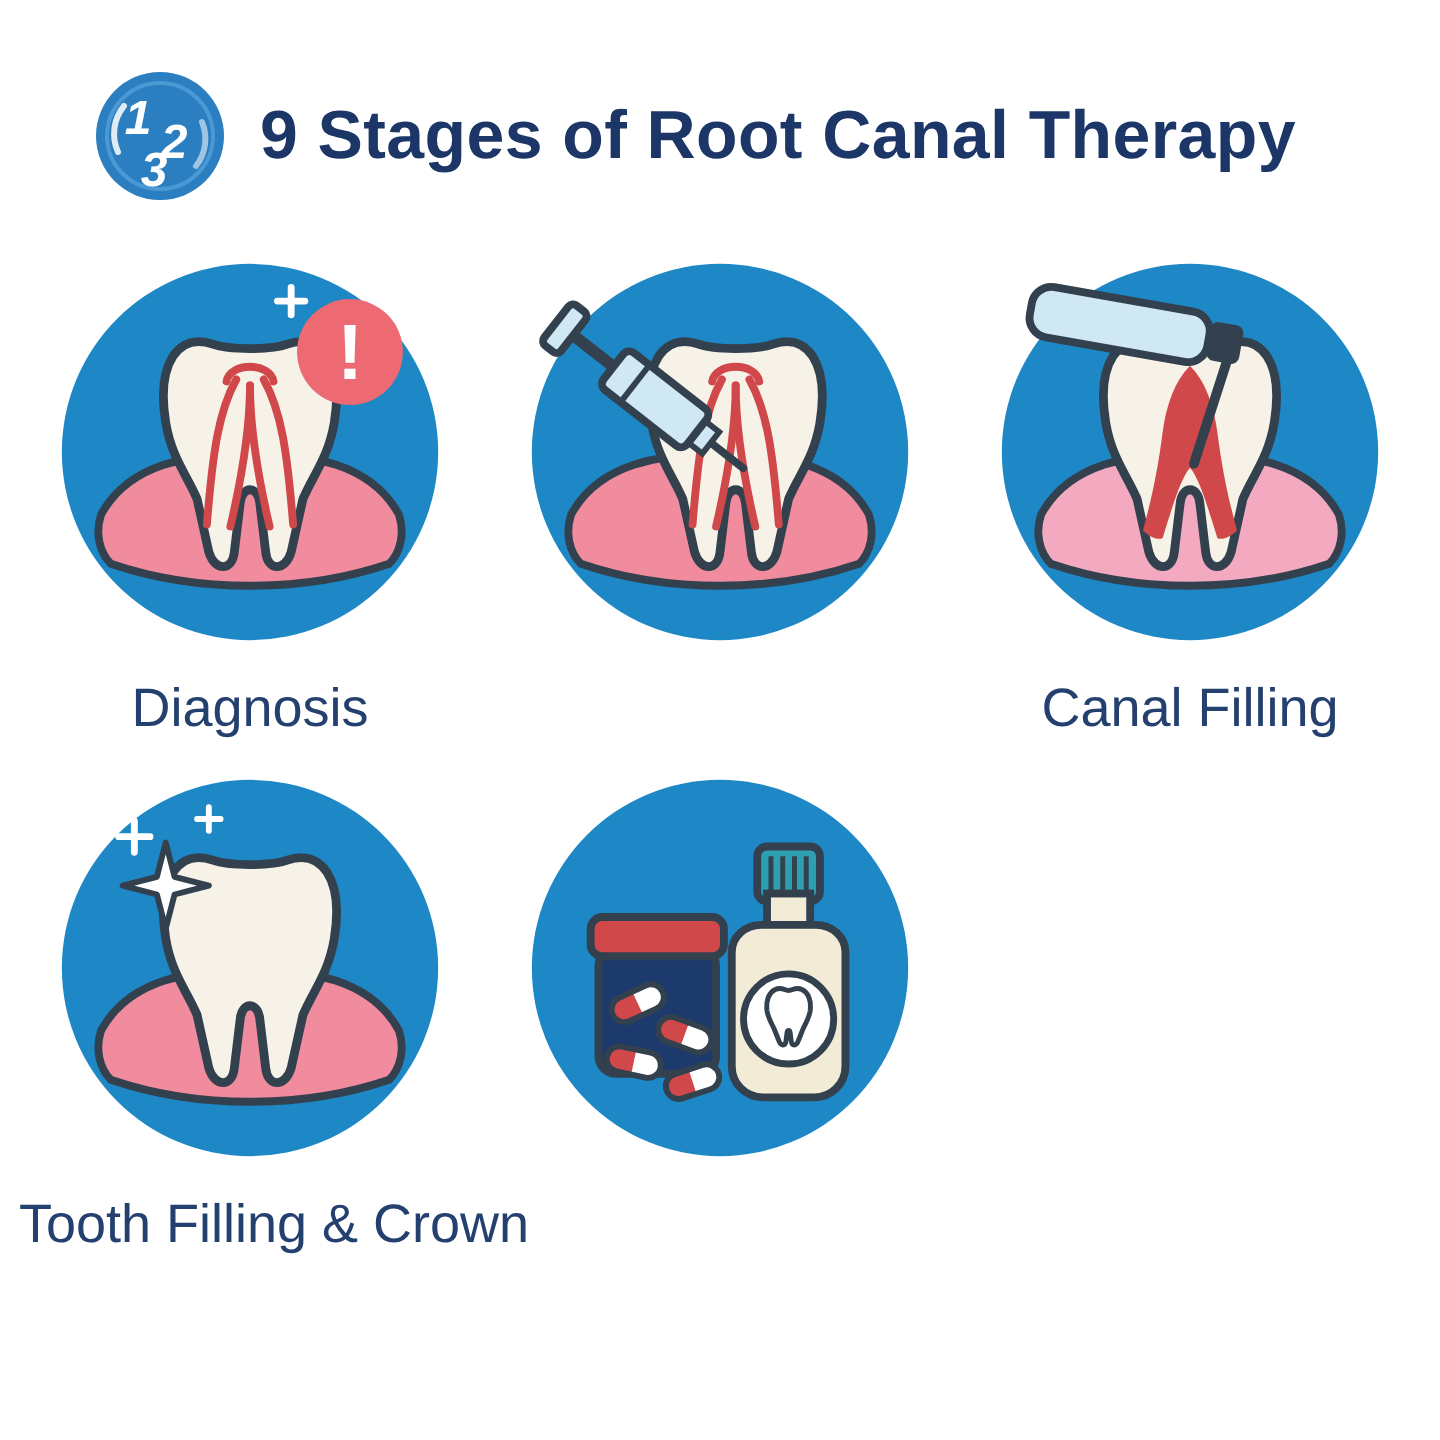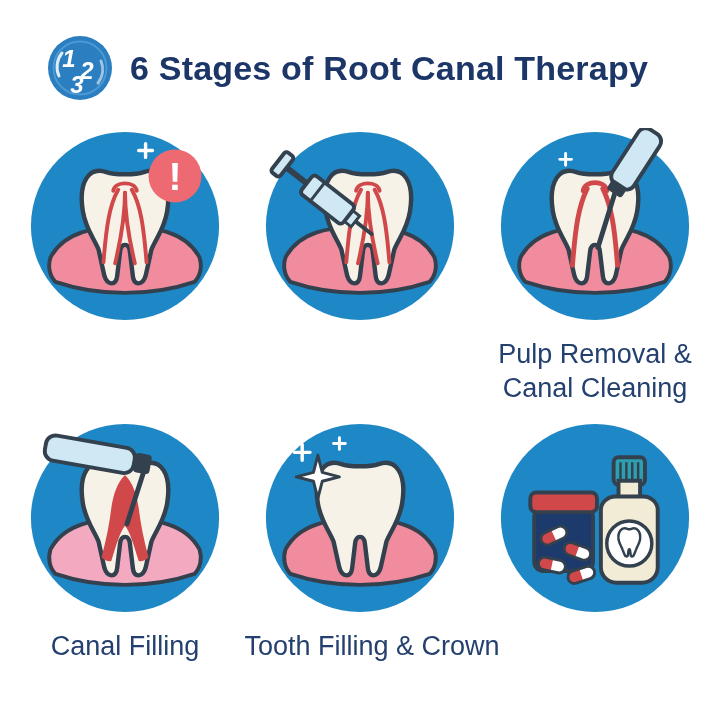--- a/index.html
+++ b/index.html
@@ -34,21 +34,21 @@
   <header class="header">
     <svg class="logo" viewBox="0 0 68 68" role="img">
       <circle cx="34" cy="34" r="32" fill="#2b7fc0"></circle>
       <circle cx="34" cy="34" r="26.5" fill="none" stroke="#4a99d4" stroke-width="2"></circle>
       <path d="M13,42 A22,22 0 0 1 16,19" stroke="#ffffff" stroke-width="3" fill="none" stroke-linecap="round" opacity="0.85"></path>
       <path d="M55,27 A22,22 0 0 1 52,49" stroke="#ffffff" stroke-width="3" fill="none" stroke-linecap="round" opacity="0.55"></path>
       <text class="logo-digit" x="23" y="33">1</text>
       <text class="logo-digit" x="41" y="45">2</text>
       <text class="logo-digit" x="31" y="59">3</text>
     </svg>
-    <h1 class="title">6 Stages of Root Canal Therapy</h1>
+    <h1 class="title">9 Stages of Root Canal Therapy</h1>
   </header>
 
   <div class="grid">
 
     <div class="cell">
       <svg class="icon" viewBox="0 0 200 200" role="img">
         <circle cx="100" cy="100" r="96" fill="#1e87c5"></circle>
         <path d="M24,132 C38,106 70,100 100,102 C130,100 162,106 176,132 C179,141 177,151 171,157 C127,172 73,172 29,157 C23,151 21,141 24,132 Z" fill="#f08c9e" stroke="#33414f" stroke-width="4"></path>
         <path d="M57,85 C52,54 64,39 81,45 C89,48 111,48 119,45 C136,39 148,54 143,85 C140,103 132,112 127,124 L121,151 C118,161 109,161 108,151 L105,126 C104,117 96,117 95,126 L92,151 C91,161 82,161 79,151 L73,124 C68,112 60,103 57,85 Z" fill="#f7f2e7" stroke="#33414f" stroke-width="4.5" stroke-linejoin="round"></path>
         <g stroke="#d0484a" stroke-width="4" fill="none" stroke-linecap="round">
@@ -58,20 +58,21 @@
           <path d="M100,66 C100,85 97,108 90,138"></path>
           <path d="M100,66 C100,85 103,108 110,138"></path>
         </g>
         <g>
           <circle cx="151" cy="49" r="27" fill="#ee6a72"></circle>
           <text class="badge-text" x="151" y="63">!</text>
           <path d="M121,16 V30 M114,23 H128" stroke="#ffffff" stroke-width="3.5" stroke-linecap="round"></path>
           <path d="M183,22 V32 M178,27 H188" stroke="#ffffff" stroke-width="3" stroke-linecap="round"></path>
         </g>
       </svg>
+      <div class="label">Diagnosis</div>
     </div>
 
     <div class="cell">
       <svg class="icon" viewBox="0 0 200 200" role="img">
         <circle cx="100" cy="100" r="96" fill="#1e87c5"></circle>
         <path d="M24,132 C38,106 70,100 100,102 C130,100 162,106 176,132 C179,141 177,151 171,157 C127,172 73,172 29,157 C23,151 21,141 24,132 Z" fill="#f08c9e" stroke="#33414f" stroke-width="4"></path>
         <g transform="translate(8,0)">
           <path d="M57,85 C52,54 64,39 81,45 C89,48 111,48 119,45 C136,39 148,54 143,85 C140,103 132,112 127,124 L121,151 C118,161 109,161 108,151 L105,126 C104,117 96,117 95,126 L92,151 C91,161 82,161 79,151 L73,124 C68,112 60,103 57,85 Z" fill="#f7f2e7" stroke="#33414f" stroke-width="4.5" stroke-linejoin="round"></path>
           <g stroke="#d0484a" stroke-width="4" fill="none" stroke-linecap="round">
             <path d="M88,64 C90,54 110,54 112,64"></path>
@@ -85,41 +86,20 @@
           <line x1="86" y1="0" x2="114" y2="0" stroke-width="4" stroke-linecap="round"></line>
           <rect x="84" y="-7" width="9" height="14" fill="#cfe8f4" stroke-width="3"></rect>
           <rect x="30" y="-12" width="54" height="24" rx="4" fill="#cfe8f4" stroke-width="4"></rect>
           <line x1="44" y1="-12" x2="44" y2="12" stroke-width="3"></line>
           <line x1="4" y1="0" x2="30" y2="0" stroke-width="6"></line>
           <rect x="-7" y="-13" width="11" height="26" rx="3" fill="#cfe8f4" stroke-width="4"></rect>
         </g>
       </svg>
     </div>
 
-    <div class="cell">
-      <svg class="icon" viewBox="0 0 200 200" role="img">
-        <circle cx="100" cy="100" r="96" fill="#1e87c5"></circle>
-        <path d="M24,132 C38,106 70,100 100,102 C130,100 162,106 176,132 C179,141 177,151 171,157 C127,172 73,172 29,157 C23,151 21,141 24,132 Z" fill="#f08c9e" stroke="#33414f" stroke-width="4"></path>
-        <path d="M57,85 C52,54 64,39 81,45 C89,48 111,48 119,45 C136,39 148,54 143,85 C140,103 132,112 127,124 L121,151 C118,161 109,161 108,151 L105,126 C104,117 96,117 95,126 L92,151 C91,161 82,161 79,151 L73,124 C68,112 60,103 57,85 Z" fill="#f7f2e7" stroke="#33414f" stroke-width="4.5" stroke-linejoin="round"></path>
-        <g stroke="#d0484a" stroke-width="5" fill="none" stroke-linecap="round">
-          <path d="M88,64 C90,53 110,53 112,64"></path>
-          <path d="M92,62 C83,80 80,102 77,140"></path>
-          <path d="M108,62 C117,80 120,102 123,140"></path>
-        </g>
-        <g>
-          <line x1="121" y1="64" x2="103" y2="122" stroke="#33414f" stroke-width="5" stroke-linecap="round"></line>
-          <g transform="translate(130,50) rotate(33)">
-            <rect x="-13" y="-55" width="26" height="66" rx="9" fill="#cfe8f4" stroke="#33414f" stroke-width="4"></rect>
-            <rect x="-9" y="8" width="18" height="12" rx="3" fill="#33414f"></rect>
-          </g>
-          <path d="M70,26 V38 M64,32 H76" stroke="#ffffff" stroke-width="3" stroke-linecap="round"></path>
-        </g>
-      </svg>
-      <div class="label">Pulp Removal &amp; Canal Cleaning</div>
-    </div>
 
     <div class="cell">
       <svg class="icon" viewBox="0 0 200 200" role="img">
         <circle cx="100" cy="100" r="96" fill="#1e87c5"></circle>
         <path d="M24,132 C38,106 70,100 100,102 C130,100 162,106 176,132 C179,141 177,151 171,157 C127,172 73,172 29,157 C23,151 21,141 24,132 Z" fill="#f3a9c0" stroke="#33414f" stroke-width="4"></path>
         <path d="M57,85 C52,54 64,39 81,45 C89,48 111,48 119,45 C136,39 148,54 143,85 C140,103 132,112 127,124 L121,151 C118,161 109,161 108,151 L105,126 C104,117 96,117 95,126 L92,151 C91,161 82,161 79,151 L73,124 C68,112 60,103 57,85 Z" fill="#f7f2e7" stroke="#33414f" stroke-width="4.5" stroke-linejoin="round"></path>
         <path d="M100,56 C92,64 88,76 86,90 C84,106 81,122 76,140 C79,143 83,145 86,144 C91,128 95,114 100,108 C105,114 109,128 114,144 C117,145 121,143 124,140 C119,122 116,106 114,90 C112,76 108,64 100,56 Z" fill="#d0484a"></path>
         <g>
           <line x1="120" y1="50" x2="102" y2="106" stroke="#33414f" stroke-width="5" stroke-linecap="round"></line>
           <g transform="translate(70,36) rotate(10)">

